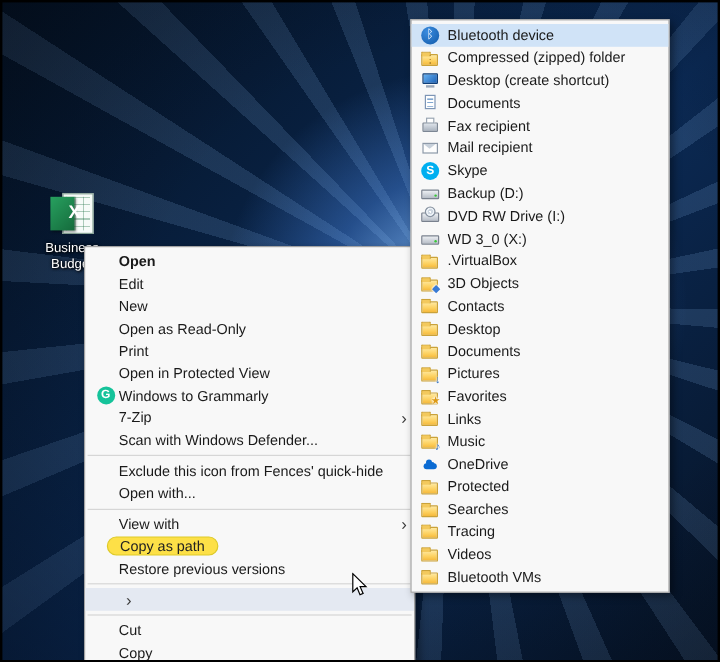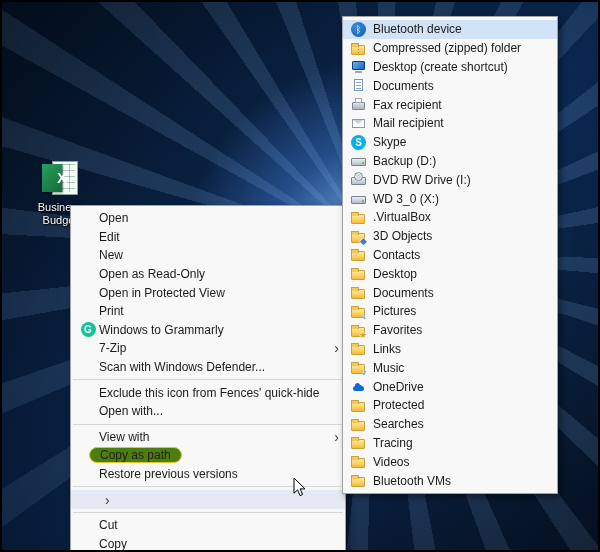--- a/index.html
+++ b/index.html
@@ -32,22 +32,22 @@
   .menu{position:absolute;background:#f8f8f8;border:1px solid #a3a3a3;box-shadow:3px 3px 7px rgba(0,0,0,.45);padding:3px 0;box-sizing:border-box;}
   .context-menu{left:70px;top:205px;width:276px;z-index:10;}
   .send-to-menu{left:342px;top:16px;width:216px;z-index:20;}
   .menu-item{display:flex;align-items:center;height:18.6px;padding:0 6px 0 6px;font-size:12px;color:#1a1a1a;white-space:nowrap;cursor:default;}
   .send-to-menu .menu-item{height:18.8px;}
   .menu-item.hover{background:#e4e9f2;}
   .menu-item.selected{background:#d0e3f7;}
   .gutter{width:22px;flex:0 0 22px;display:flex;align-items:center;justify-content:center;}
   .send-to-menu .gutter{width:22px;flex-basis:22px;justify-content:flex-start;padding-left:2px;}
   .label{flex:1 1 auto;overflow:hidden;}
-  .label.bold{font-weight:normal;}
-  .label.hl-yellow{flex:0 0 auto;background:#4d7c0f;border:1px solid #ddca28;border-radius:9px;padding:0 10px;margin-left:-10px;color:#222;}
+  .label.bold{font-weight:bold;}
+  .label.hl-yellow{flex:0 0 auto;background:#fde047;border:1px solid #ddca28;border-radius:9px;padding:0 10px;margin-left:-10px;color:#222;}
   .arrow{flex:0 0 auto;margin-left:6px;color:#3c3c3c;font-size:14px;line-height:1;}
   .sep{height:1px;background:#d6d6d6;margin:3px 2px;}
   
   .ic{position:relative;width:15px;height:15px;display:inline-block;flex:0 0 15px;}
   .ic-grammarly{background:#15c39a;border-radius:50%;}
   .ic-grammarly::after{content:"G";position:absolute;width:100%;text-align:center;color:#fff;font-weight:bold;font-size:10px;line-height:15px;}
   .ic-bluetooth{background:radial-gradient(circle at 35% 30%,#3b8de0,#1159a8);border-radius:50%;}
   .ic-bluetooth::after{content:"ᛒ";position:absolute;width:100%;text-align:center;color:#fff;font-size:10px;line-height:15px;}
   .ic-skype{background:#00aff0;border-radius:50%;}
   .ic-skype::after{content:"S";position:absolute;width:100%;text-align:center;color:#fff;font-weight:bold;font-size:10px;line-height:15px;}
@@ -98,25 +98,25 @@
       <div class="menu-item">
         <span class="gutter"></span>
         <span class="label">New</span>
       </div>
       <div class="menu-item">
         <span class="gutter"></span>
         <span class="label">Open as Read-Only</span>
       </div>
       <div class="menu-item">
         <span class="gutter"></span>
+        <span class="label">Print</span>
+      </div>
+      <div class="menu-item">
+        <span class="gutter"></span>
         <span class="label">Open in Protected View</span>
-      </div>
-      <div class="menu-item">
-        <span class="gutter"></span>
-        <span class="label">Print</span>
       </div>
       <div class="menu-item">
         <span class="gutter">
           <span class="ic ic-grammarly"></span>
         </span>
         <span class="label">Windows to Grammarly</span>
       </div>
       <div class="menu-item">
         <span class="gutter"></span>
         <span class="label">7-Zip</span>

